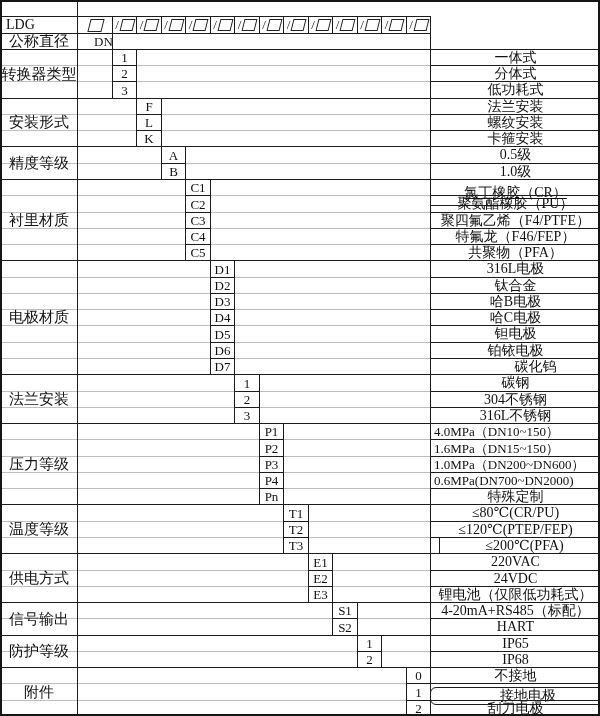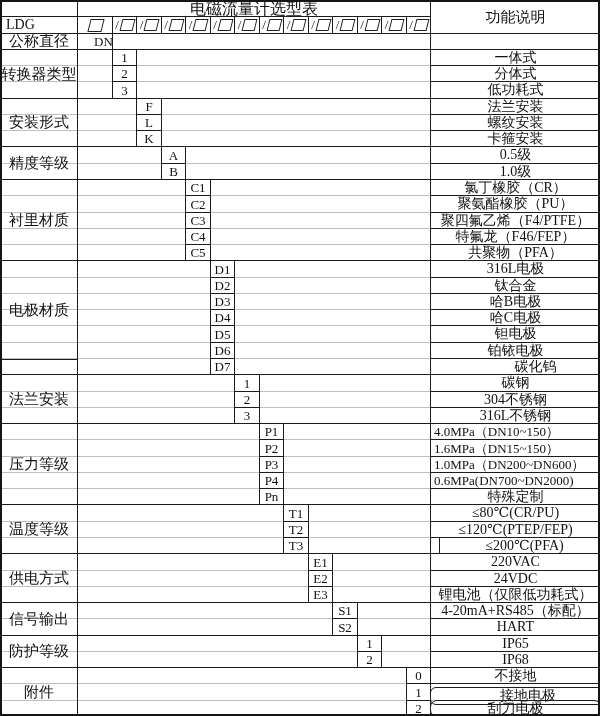--- a/index.html
+++ b/index.html
@@ -72,22 +72,20 @@
       <div class="gridline" style="top: 602px;"></div>
       <div class="gridline" style="top: 618px;"></div>
       <div class="gridline" style="top: 635px;"></div>
       <div class="gridline" style="top: 651px;"></div>
       <div class="gridline" style="top: 667px;"></div>
       <div class="gridline" style="top: 683px;"></div>
       <div class="gridline" style="top: 700px;"></div>
     </div>
 
   <div class="cell" id="c-corner" style="left: 0px; top: 0px; width: 78px; height: 17px;"></div>
-  <div class="cell title" id="c-title" style="left: 77px; top: 0px; width: 354px; height: 17px;">电磁流量计选型表</div>
-  <div class="cell func" id="c-func" style="left: 430px; top: 0px; width: 171px; height: 34px;">功能说明</div>
 
   <div class="cell ldg" id="c-ldg" style="left: 0px; top: 16px; width: 78px; height: 18px;">LDG</div>
   <div class="cell" id="c-box" style="left: 77px; top: 16px; width: 36px; height: 18px;">
       <span class="box"></span>
     </div>
   <div id="slots">
       <div class="cell slot" style="left: 112px; top: 16px; width: 25px; height: 18px;">
         <span class="slash">/</span>
         <span class="box" style="width: 11px; height: 10px;"></span>
       </div>
@@ -167,31 +165,31 @@
       <div class="cell lbl" style="left: 0px; top: 146px; width: 78px; height: 34px;">精度等级</div>
       <div class="cell " style="left: 77px; top: 146px; width: 85px; height: 34px;"></div>
       <div class="cell code" style="left: 161px; top: 146px; width: 25px; height: 18px;">A</div>
       <div class="cell desc" style="left: 430px; top: 146px; width: 171px; height: 18px;">0.5级</div>
       <div class="cell code" style="left: 161px; top: 163px; width: 25px; height: 17px;">B</div>
       <div class="cell desc" style="left: 430px; top: 163px; width: 171px; height: 17px;">1.0级</div>
       <div class="cell " style="left: 185px; top: 146px; width: 246px; height: 34px;"></div>
       <div class="cell lbl" style="left: 0px; top: 179px; width: 78px; height: 82px;">衬里材质</div>
       <div class="cell " style="left: 77px; top: 179px; width: 109px; height: 82px;"></div>
       <div class="cell code" style="left: 185px; top: 179px; width: 26px; height: 17px;">C1</div>
-      <div class="cell desc" style="left: 430px; top: 179px; width: 171px; height: 17px;">氯丁橡胶（CR）</div>
+      <div class="cell desc" style="left: 430px; top: 179px; width: 171px; height: 27px; text-decoration: underline;">氯丁橡胶（CR）</div>
       <div class="cell code" style="left: 185px; top: 195px; width: 26px; height: 18px;">C2</div>
       <div class="cell desc" style="left: 430px; top: 195px; width: 171px; height: 18px;">聚氨酯橡胶（PU）</div>
       <div class="cell code" style="left: 185px; top: 212px; width: 26px; height: 17px;">C3</div>
       <div class="cell desc" style="left: 430px; top: 212px; width: 171px; height: 17px;">聚四氟乙烯（F4/PTFE）</div>
       <div class="cell code" style="left: 185px; top: 228px; width: 26px; height: 17px;">C4</div>
       <div class="cell desc" style="left: 430px; top: 228px; width: 171px; height: 17px;">特氟龙（F46/FEP）</div>
       <div class="cell code" style="left: 185px; top: 244px; width: 26px; height: 17px;">C5</div>
       <div class="cell desc" style="left: 430px; top: 244px; width: 171px; height: 17px;">共聚物（PFA）</div>
       <div class="cell " style="left: 210px; top: 179px; width: 221px; height: 82px;"></div>
-      <div class="cell lbl" style="left: 0px; top: 260px; width: 78px; height: 100px;">电极材质</div>
+      <div class="cell lbl" style="left: 0px; top: 260px; width: 78px; height: 115px;">电极材质</div>
       <div class="cell " style="left: 77px; top: 260px; width: 134px; height: 115px;"></div>
       <div class="cell code" style="left: 210px; top: 260px; width: 25px; height: 18px;">D1</div>
       <div class="cell desc" style="left: 430px; top: 260px; width: 171px; height: 18px;">316L电极</div>
       <div class="cell code" style="left: 210px; top: 277px; width: 25px; height: 17px;">D2</div>
       <div class="cell desc" style="left: 430px; top: 277px; width: 171px; height: 17px;">钛合金</div>
       <div class="cell code" style="left: 210px; top: 293px; width: 25px; height: 17px;">D3</div>
       <div class="cell desc" style="left: 430px; top: 293px; width: 171px; height: 17px;">哈B电极</div>
       <div class="cell code" style="left: 210px; top: 309px; width: 25px; height: 17px;">D4</div>
       <div class="cell desc" style="left: 430px; top: 309px; width: 171px; height: 17px;">哈C电极</div>
       <div class="cell code" style="left: 210px; top: 325px; width: 25px; height: 18px;">D5</div>
@@ -255,17 +253,17 @@
       <div class="cell code" style="left: 357px; top: 651px; width: 25px; height: 17px;">2</div>
       <div class="cell desc" style="left: 430px; top: 651px; width: 171px; height: 17px;">IP68</div>
       <div class="cell " style="left: 381px; top: 635px; width: 50px; height: 33px;"></div>
       <div class="cell lbl" style="left: 0px; top: 667px; width: 78px; height: 50px;">附件</div>
       <div class="cell " style="left: 77px; top: 667px; width: 330px; height: 50px;"></div>
       <div class="cell code" style="left: 406px; top: 667px; width: 25px; height: 17px;">0</div>
       <div class="cell desc" style="left: 430px; top: 667px; width: 171px; height: 17px;">不接地</div>
       <div class="cell code" style="left: 406px; top: 683px; width: 25px; height: 18px;">1</div>
       <div class="cell desc" style="left: 430px; top: 687px; width: 196px; height: 18px; border-radius: 6px;">接地电极</div>
       <div class="cell code" style="left: 406px; top: 700px; width: 25px; height: 17px;">2</div>
-      <div class="cell desc" style="left: 430px; top: 700px; width: 171px; height: 17px; border-radius: 7px;">刮刀电极</div>
+      <div class="cell desc" style="left: 430px; top: 700px; width: 171px; height: 17px;">刮刀电极</div>
     </div>
 
   <div class="outer"></div>
 </div>
 
 </body></html>

